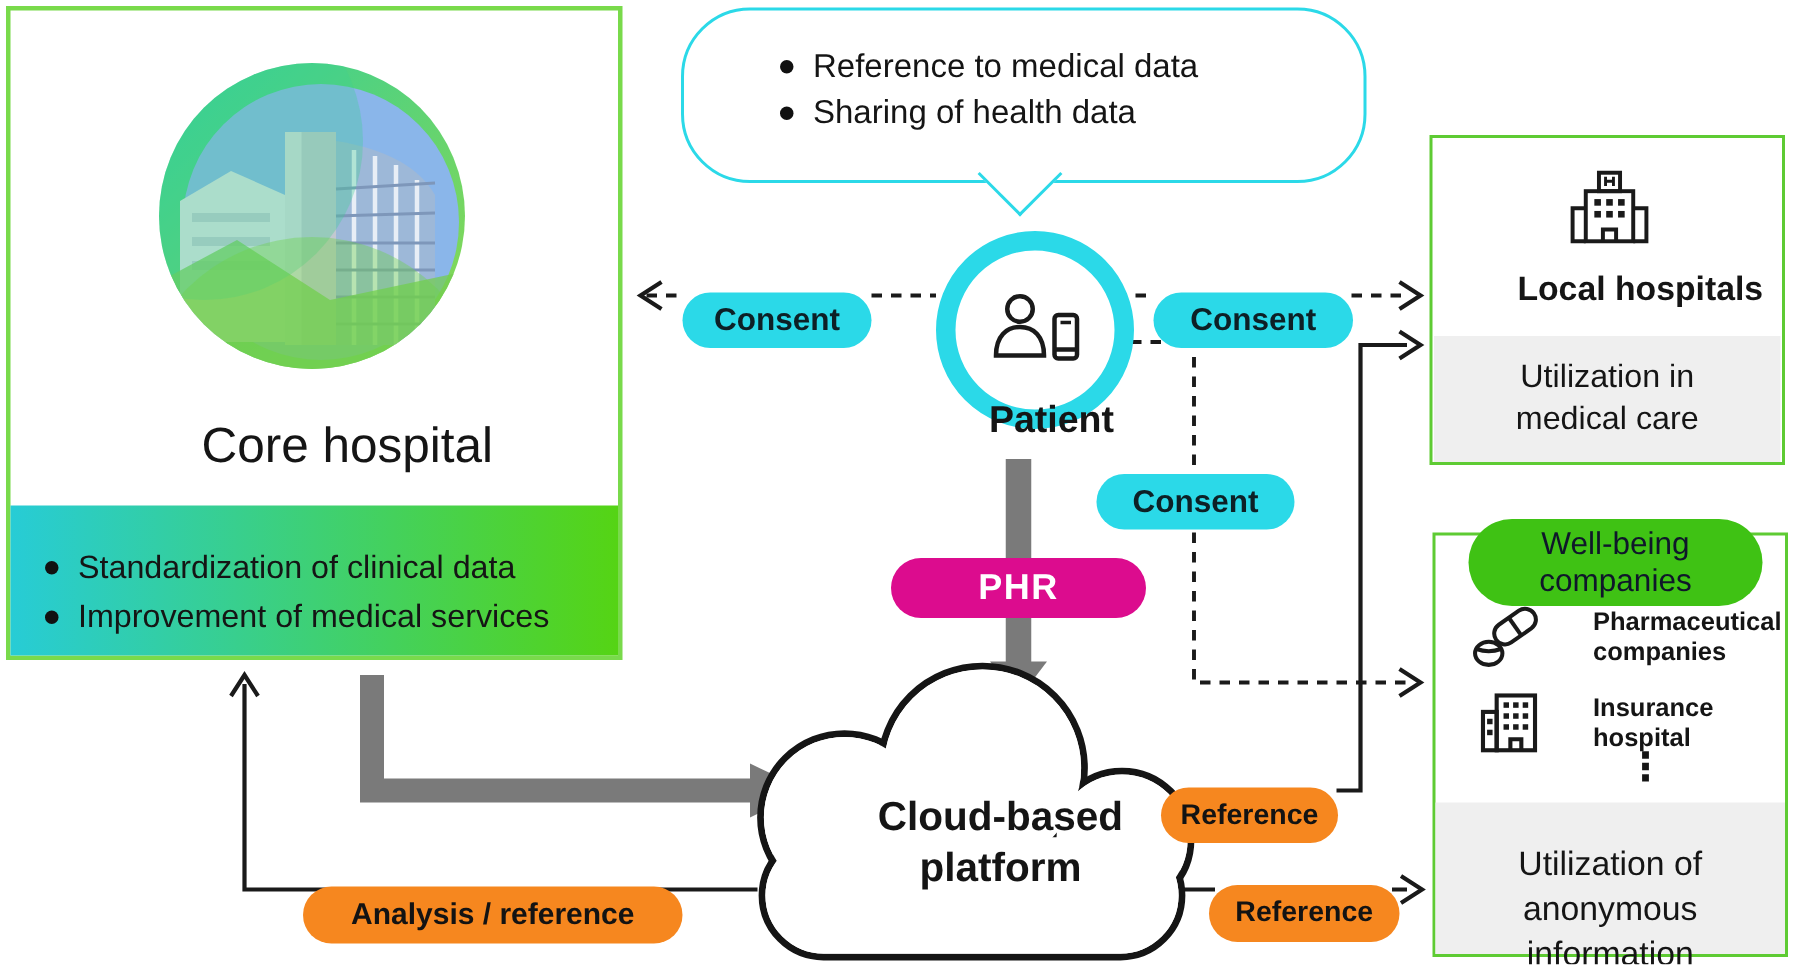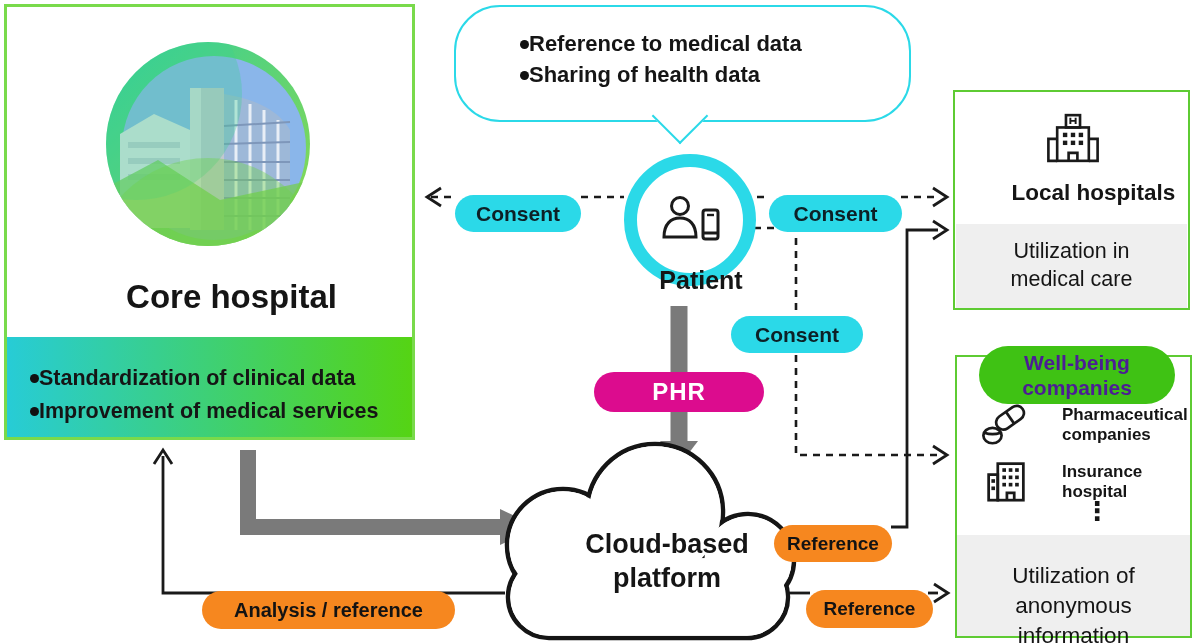--- a/index.html
+++ b/index.html
@@ -17,21 +17,21 @@
   .graystrip{position:absolute;background:#efefef;z-index:1;}
 
   
   .pill{position:absolute;display:flex;align-items:center;justify-content:center;
         font-weight:700;z-index:4;box-sizing:border-box;margin-top:16px;}
   .pill-cyan{background:#2bd9e8;color:#0d2026;border-radius:19px;font-size:21px;}
   .pill-magenta{background:#dc0c8e;color:#ffffff;border-radius:20px;font-size:24px;letter-spacing:1px;}
   .pill-orange{background:#f6871f;color:#131313;border-radius:19px;font-size:19px;}
 
   
-  .brow{position:absolute;display:flex;align-items:center;font-weight:700;z-index:4;}
+  .brow{position:absolute;display:flex;align-items:center;gap:13px;font-weight:400;z-index:4;}
   .dot{width:9px;height:9px;border-radius:50%;background:#111;flex:0 0 auto;}
 
   
   .bubble{position:absolute;left:454px;top:5px;width:453px;height:113px;background:#fff;
           border:2.5px solid #2bd9e8;border-radius:46px;z-index:3;}
   .bubble-tail{position:absolute;left:660px;top:96px;width:38px;height:38px;background:#fff;
           border-right:2.5px solid #2bd9e8;border-bottom:2.5px solid #2bd9e8;
           transform:rotate(45deg);z-index:3;}
 
   .patient-ring{position:absolute;left:624px;top:154px;width:106px;height:106px;border-radius:50%;
@@ -83,21 +83,21 @@
           <line x1="122" y1="142" x2="188" y2="142"></line>
         <line x1="122" y1="160" x2="188" y2="160"></line>
           <line x1="122" y1="178" x2="188" y2="178"></line>
       </g>
       <path d="M0 152 L56 122 L118 162 L212 142 L212 212 L0 212 Z" fill="#74cc52" opacity="0.75"></path>
       <circle cx="34" cy="56" r="106" fill="#3fcf8e" opacity="0.32"></circle>
       <circle cx="106" cy="238" r="118" fill="#6fd24a" opacity="0.4"></circle>
     </g>
   </svg>
 
-  <div class="label center" style="left:4px;top:278px;width:411px;font-size:33px;font-weight:700;">Core hospital</div>
+  <div class="label center" style="left:4px;top:278px;width:411px;font-size:33px;font-weight:400;">Core hospital</div>
 
   <div class="abs" style="left:7px;top:337px;width:405px;height:100px;z-index:1;
        background:linear-gradient(90deg,#27ccd6,#55d414);"></div>
   <div class="brow" style="left:30px;top:366px;font-size:21.5px;">
     <span class="dot"></span>
     <span>Standardization of clinical data</span>
   </div>
   <div class="brow" style="left:30px;top:399px;font-size:21.5px;">
     <span class="dot"></span>
     <span>Improvement of medical services</span>
@@ -209,21 +209,21 @@
         <rect x="39.5" y="32" width="5" height="5"></rect>
     </g>
   </svg>
   <div class="label center" style="left:953px;top:180px;width:237px;font-size:22.5px;font-weight:700;">Local hospitals</div>
   <div class="graystrip center prewrap" style="left:956px;top:224px;width:231px;height:84px;
        font-size:21.5px;line-height:28px;font-weight:500;padding-top:13px;box-sizing:border-box;">Utilization in
 medical care</div>
 
   <div class="gbox-thin" style="left:955px;top:355px;width:237px;height:283px;"></div>
   <div class="pill prewrap center" style="left:979px;top:330px;width:196px;height:58px;background:#3fc214;
-       border-radius:29px;color:#4c1d95;font-size:21px;line-height:25px;font-weight:700;">Well-being
+       border-radius:29px;color:#0f172a;font-size:21px;line-height:25px;font-weight:400;">Well-being
 companies</div>
 
   <svg class="icon" style="left:980px;top:402px;" width="48" height="46" viewBox="0 0 50 46">
     <g stroke="#1a1a1a" stroke-width="2.8" fill="none">
       <g transform="rotate(-35 31 15)">
         <rect x="15" y="8" width="32" height="15" rx="7.5"></rect>
         <line x1="31" y1="8" x2="31" y2="23"></line>
       </g>
       <ellipse cx="13" cy="34" rx="9.5" ry="8"></ellipse>
       <path d="M4.5 31 Q13 34 21.5 31"></path>

